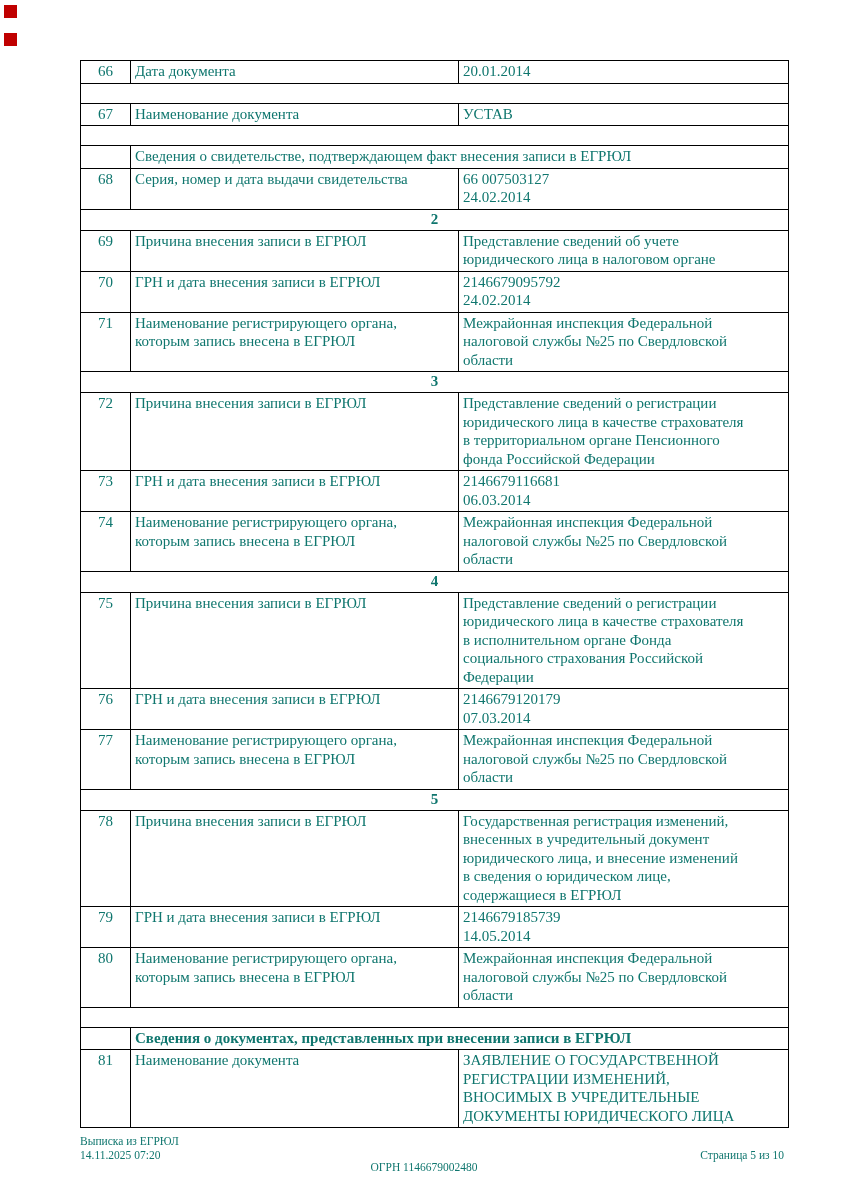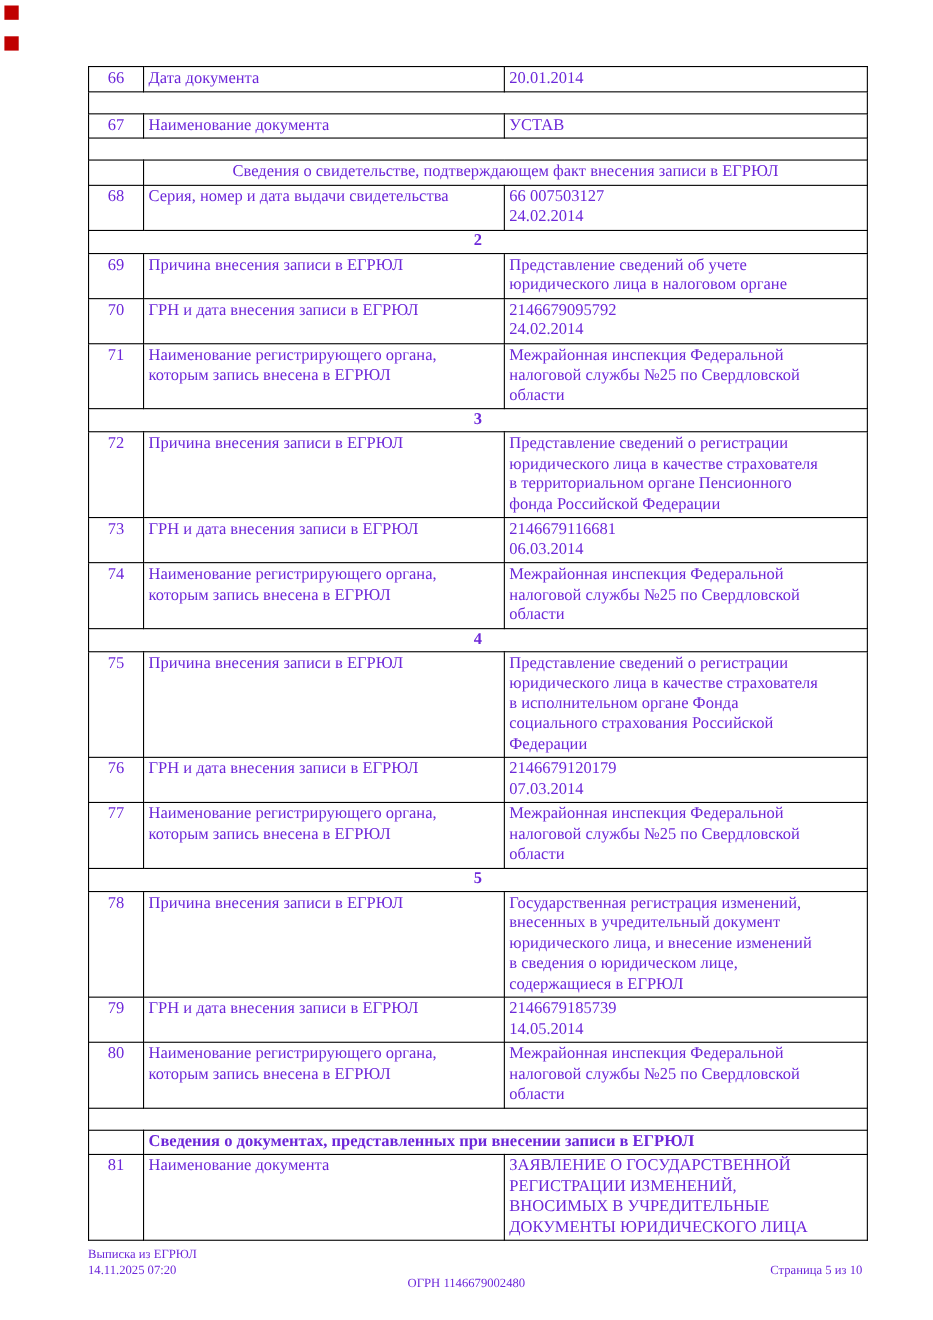--- a/index.html
+++ b/index.html
@@ -2,21 +2,21 @@
 <html><head>
 <meta charset="utf-8">
 <style>
   html, body { margin: 0; padding: 0; background: #ffffff; }
   .page {
     position: relative;
     width: 848px;
     height: 1200px;
     background: #ffffff;
     font-family: "Liberation Serif", serif;
-    color: #6d28d9;
+    color: #0f766e;
     overflow: hidden;
   }
   .marker {
     position: absolute;
     width: 13px;
     height: 13px;
     left: 4px;
   }
   .marker.m1 { top: 5px; }
   .marker.m2 { top: 33px; }
@@ -39,21 +39,21 @@
   }
   td.cell-num { text-align: center; padding-left: 1px; padding-right: 1px; }
   tr.row-gap td { height: 19px; padding: 0; }
   tr.row-section-number td {
     text-align: center;
     font-weight: bold;
     height: 19px;
     padding-top: 0;
     padding-bottom: 1px;
   }
-  tr.row-section-header td.cell-header.center { text-align: center; }
+  tr.row-section-header td.cell-header.center { }
   tr.row-section-header td.cell-header.left { text-align: left; font-weight: bold; }
 
   .footer {
     position: absolute;
     left: 0;
     top: 1134px;
     width: 848px;
     font-size: 11.5px;
     line-height: 14px;
   }

